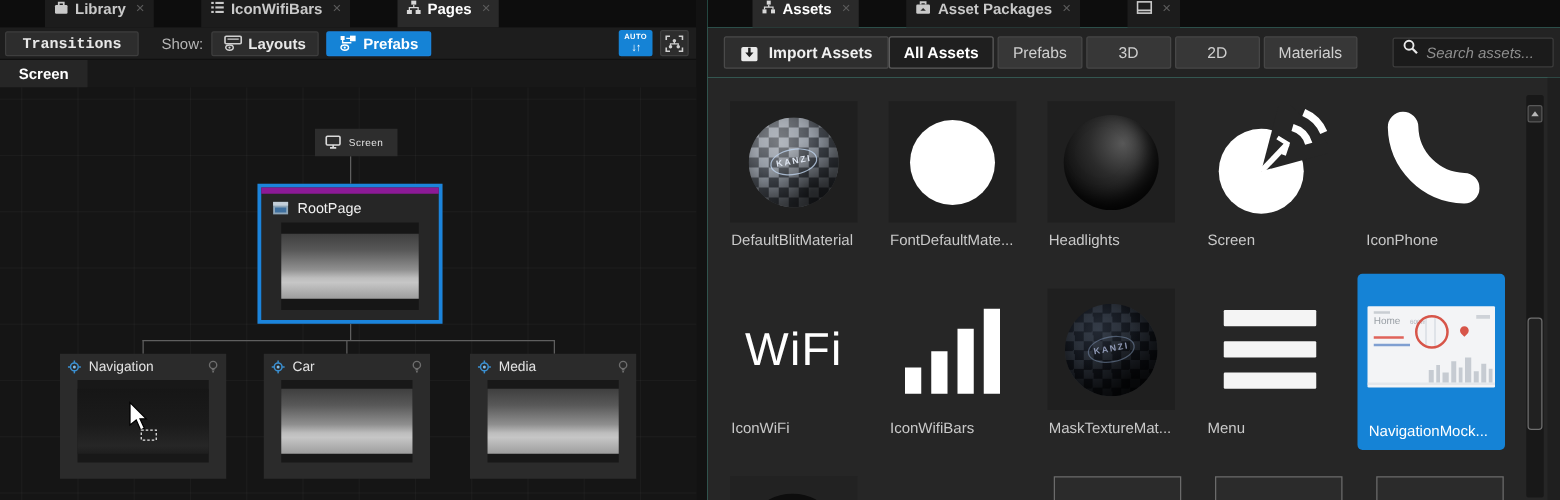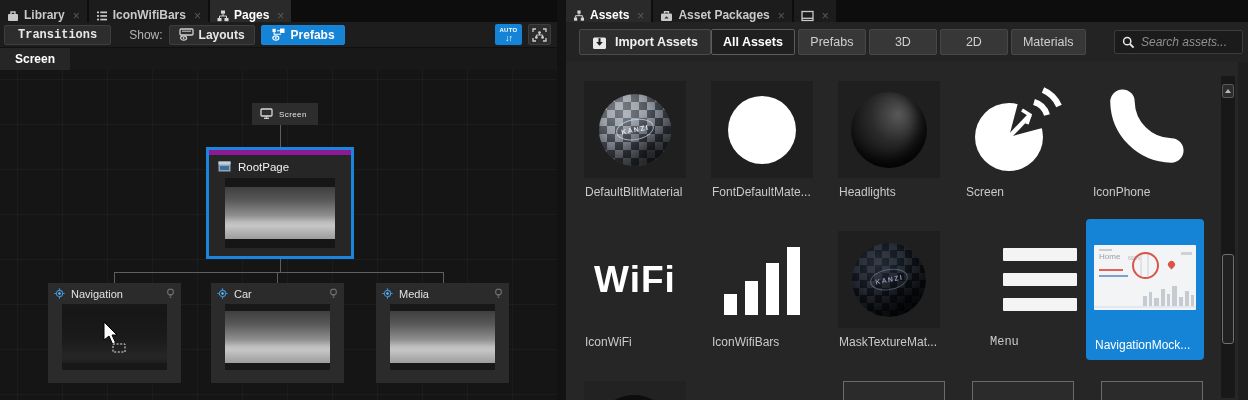--- a/index.html
+++ b/index.html
@@ -6,21 +6,21 @@
   html,body { background:#000; }
   .app {
     width:1248px; height:400px; display:flex; overflow:hidden; position:relative;
     font-family:"Liberation Sans","DejaVu Sans",sans-serif; color:#d8d8d8; background:#1a1a1a;
     -webkit-font-smoothing:antialiased;
   }
   .icon { display:inline-flex; flex:none; }
 
   
   .tabbar { height:22px; background:#0d0d0d; display:flex; align-items:stretch; gap:2px; flex:none; }
-  .tab { display:flex; align-items:flex-end; gap:5px; padding:0 7px; background:#1c1c1c; font-size:12px; color:#c9c9c9; }
+  .tab { display:flex; align-items:flex-start; gap:5px; padding:0 7px; background:#1c1c1c; font-size:12px; color:#c9c9c9;margin-left:36px; }
   .tab.active { background:#2a2a2a; color:#fff; }
   .tab .tab-label { font-weight:600; white-space:nowrap; }
   .tab .close { color:#5c5c5c; font-size:12px; line-height:12px; margin-left:3px; }
 
   
   .panel-left { width:557px; display:flex; flex-direction:column; background:#151515; flex:none; }
   .lp-toolbar { height:26px; background:#1d1d1d; border-bottom:1px solid #101010; display:flex; align-items:center; gap:6px; padding:0 4px; flex:none; }
   .btn { background:#2d2d2d; border:1px solid #3e3e3e; color:#e8e8e8; font-size:12px; font-weight:600;
          height:20px; padding:0 13px; border-radius:2px; display:flex; align-items:center; font-family:Liberation Mono, monospace; }
   .show-label { color:#b5b5b5; font-size:12px; margin-left:12px; }
@@ -64,21 +64,21 @@
   .splitter { width:9px; background:#121212; flex:none; }
   .panel-right { flex:1; min-width:0; display:flex; flex-direction:column; background:#5eead4; }
   .rp-toolbar { height:40px; background:#232323; display:flex; align-items:center; padding:0 5px 0 13px; flex:none; }
   .import-btn { display:flex; align-items:center; gap:8px; background:#2e2e2e; border:1px solid #4a4a4a; border-radius:2px;
                 height:26px; padding:0 12px; font-size:12.5px; font-weight:600; color:#f0f0f0; font-family:inherit; }
   .filters { display:flex; gap:3px; }
   .filter-btn { min-width:68px; height:26px; display:flex; align-items:center; justify-content:center; padding:0 11px;
                 background:#373737; border:1px solid #474747; border-radius:2px; font-size:12.5px; color:#cfcfcf; font-family:inherit; }
   .filter-btn.active { background:#1f1f1f; border-color:#5d5d5d; color:#fff; font-weight:700; }
   .search-box { margin-left:auto; width:129px; height:24px; background:#1b1b1b; border:1px solid #3c3c3c; border-radius:2px;
-                display:flex; align-items:center; gap:6px; padding:0 7px; }
+                display:flex; gap:6px; padding:0 7px; }
   .search-box input { flex:1; min-width:0; background:transparent; border:none; outline:none;
                       color:#ddd; font-size:12px; font-style:italic; font-family:inherit; }
   .search-box input::placeholder { color:#8f8f8f; font-style:italic; }
 
   .assets { position:relative; flex:1; background:#262626; overflow:hidden; }
   .tile { position:absolute; width:102px; }
   .thumb { width:102px; height:97px; display:flex; align-items:center; justify-content:center; position:relative; }
   .thumb.boxed { background:#1f1f1f; }
   .tile .name { margin-top:7px; font-size:12px; color:#c9c9c9; white-space:nowrap; overflow:hidden; padding-left:1px; }
   .tile.selected { background:#1583d6; border-radius:4px; width:118px; height:141px; padding:26px 8px 0; }
@@ -98,21 +98,21 @@
                      conic-gradient(#262b33 0 25%, #101319 25% 50%, #262b33 50% 75%, #101319 75%);
     background-size:100% 100%,100% 100%,15px 15px;
     box-shadow:inset -6px -10px 16px rgba(0,0,0,.7); }
   .kanzi-ring { font-size:7px; letter-spacing:1.4px; font-weight:700; color:#dfe6f2;
                 border:1px solid rgba(190,210,235,.8); border-radius:50%; padding:6px 4px; transform:rotate(-10deg); }
   .checker-dark .kanzi-ring { color:#8f99b5; border-color:rgba(120,140,170,.55); }
   .circle-white { width:68px; height:68px; border-radius:50%; background:#fff; }
   .sphere.dark-sphere { width:76px; height:76px;
     background:radial-gradient(circle at 62% 30%, #585858 0, #2b2b2b 38%, #0c0c0c 78%);
     box-shadow:inset -8px -8px 14px rgba(0,0,0,.8); }
-  .wifi-text { font-size:37px; color:#fff; letter-spacing:1px; font-weight:700; }
+  .wifi-text { font-size:37px; color:#fff; letter-spacing:1px; font-weight:400; }
   .bars { display:flex; align-items:flex-end; gap:8px; height:70px; }
   .bars div { width:13px; background:#fff; }
   .menu-lines { display:flex; flex-direction:column; gap:12px; }
   .menu-lines div { width:74px; height:13px; background:#f4f4f4; border-radius:1px; }
 
   .navmock { width:102px; height:65px; background:#f3f4f6; border-radius:1px; position:relative; overflow:hidden; }
   .nm-microbar { position:absolute; left:5px; top:4px; width:13px; height:2px; background:#c9cdd2; }
   .nm-title { position:absolute; left:5px; top:7px; font-size:8px; color:#9aa0a6; line-height:9px; }
   .nm-dist { position:absolute; left:34px; top:10px; font-size:5px; color:#aeb3b9; }
   .nm-line-red { position:absolute; left:5px; top:24px; width:24px; height:2px; background:#e0635a; }
@@ -434,21 +434,21 @@
         <div class="name">IconWifiBars</div>
       </div>
       <div class="tile" style="left:272px;top:169px;">
         <div class="thumb boxed">
           <div class="sphere checker-dark">
               <span class="kanzi-ring">KANZI</span>
             </div>
         </div>
         <div class="name">MaskTextureMat...</div>
       </div>
-      <div class="tile" style="left:423px;top:169px;font-family:Liberation Mono, monospace;">
+      <div class="tile" style="left:399px;top:169px;">
         <div class="thumb">
           <div class="menu-lines">
               <div></div>
               <div></div>
               <div></div>
             </div>
         </div>
         <div class="name">Menu</div>
       </div>
       <div class="tile selected" style="left:520px;top:157px;">

